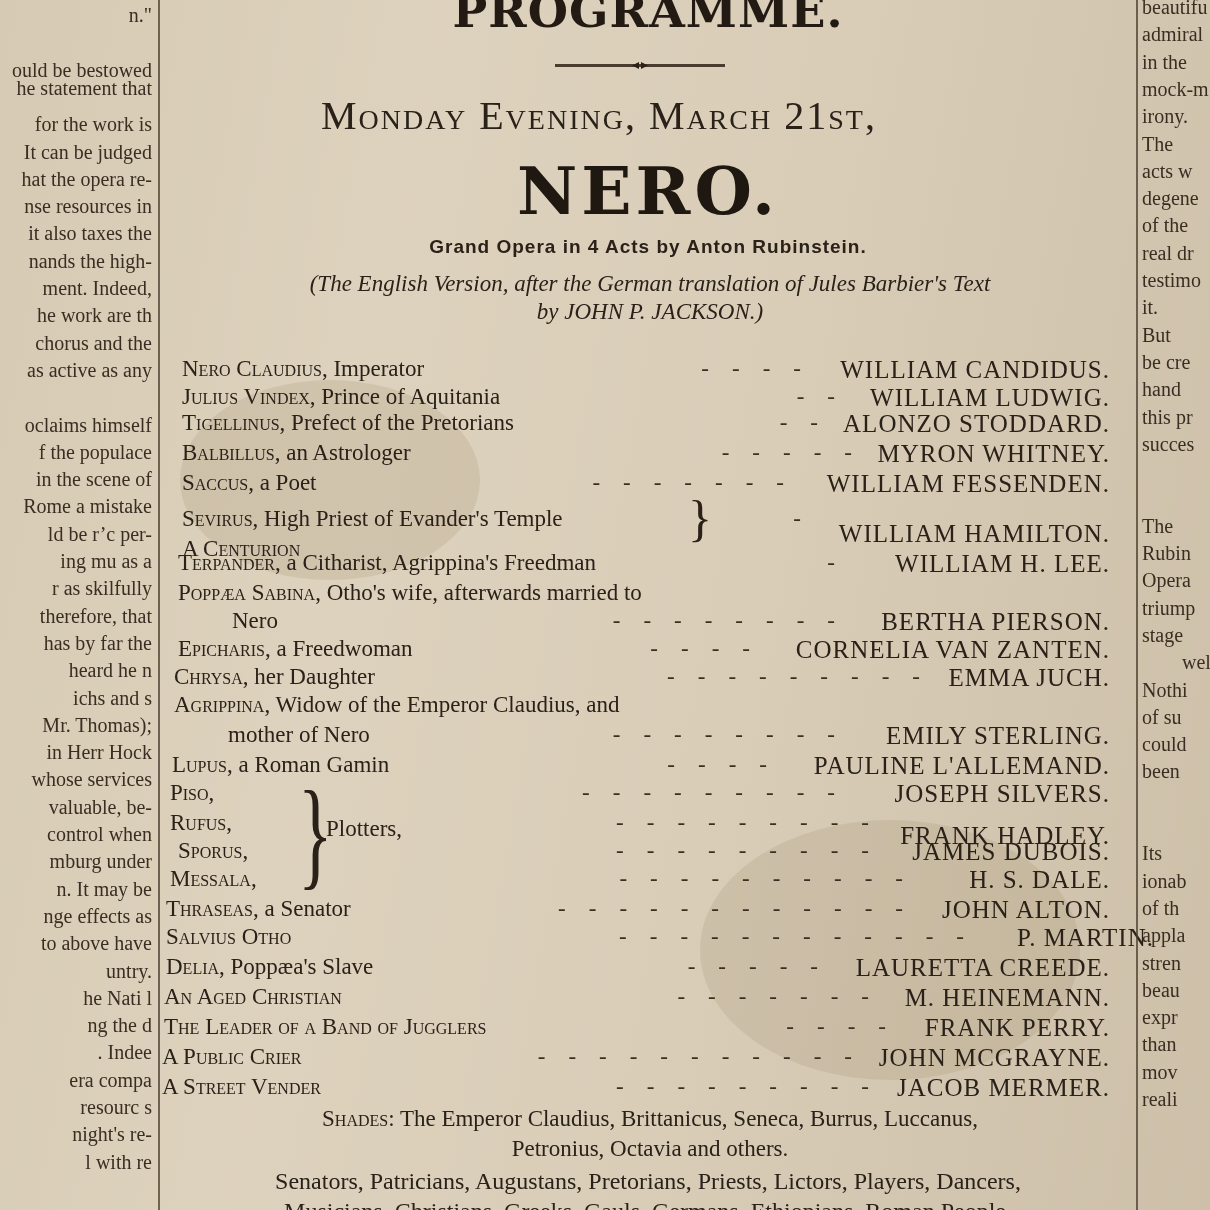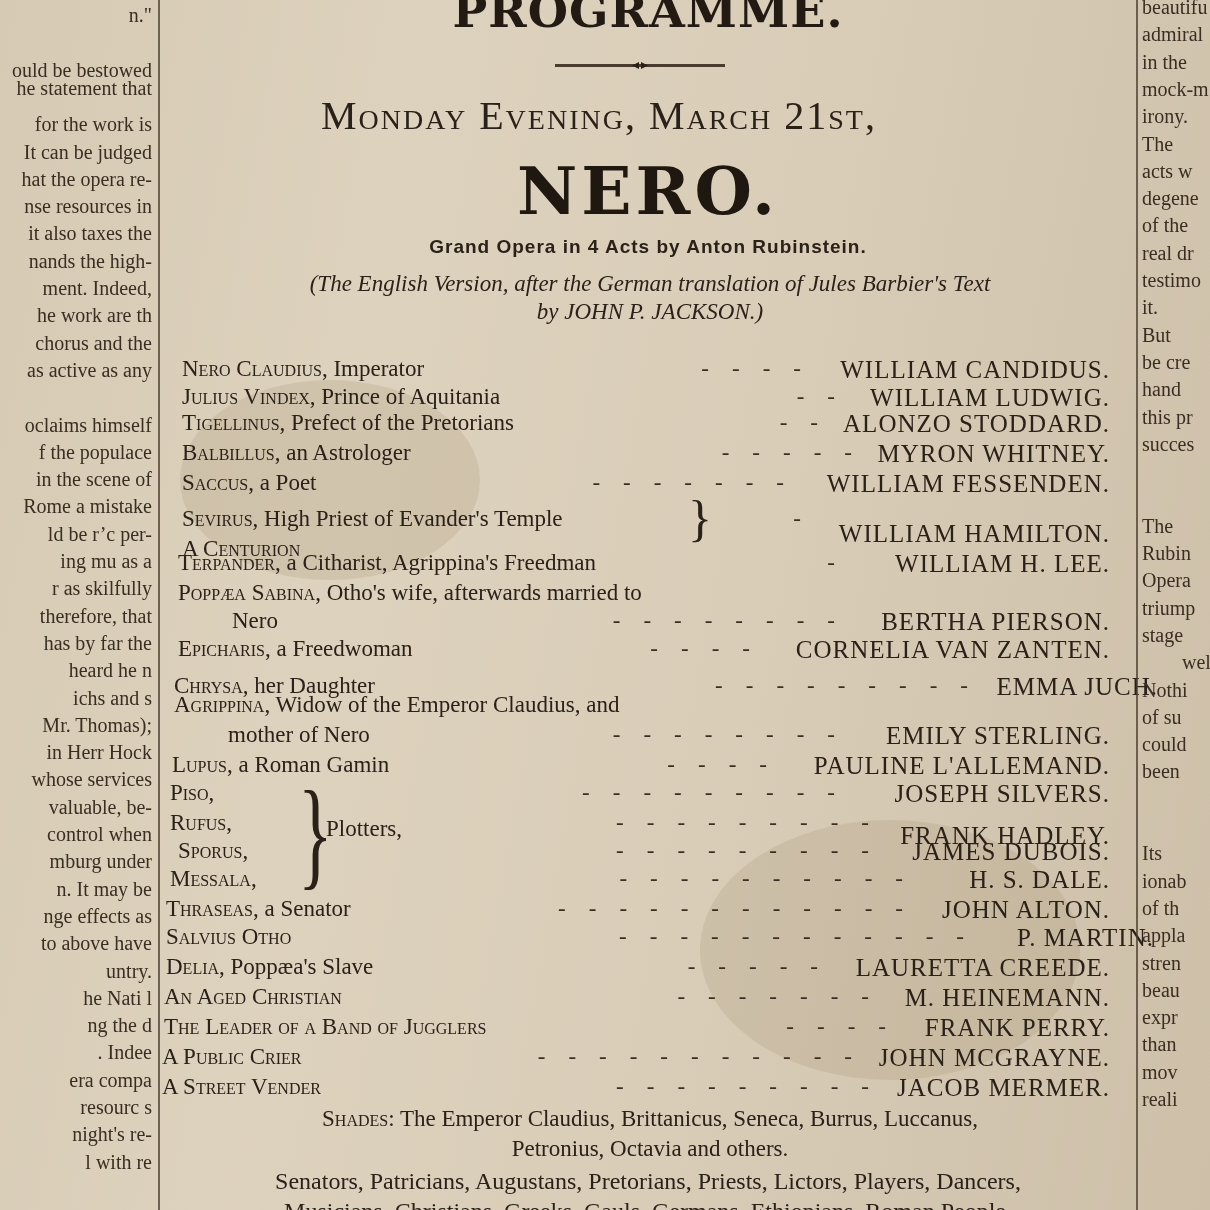--- a/index.html
+++ b/index.html
@@ -145,21 +145,21 @@
         <div class="cast-row" style="top: 268px;">
           <span class="role" style="left: 72px;"><span></span><span class="desc">Nero</span></span>
           <span class="dots" style="right: 285px; white-space: pre;">-    -    -    -    -    -    -    -</span>
           <span class="actor" style="top: 0px;">Bertha Pierson.</span>
         </div>
         <div class="cast-row" style="top: 296px;">
           <span class="role" style="left: 18px;"><span>Epicharis</span><span class="desc">, a Freedwoman</span></span>
           <span class="dots" style="right: 370px; white-space: pre;">-    -    -    -</span>
           <span class="actor" style="top: 0px;">Cornelia Van Zanten.</span>
         </div>
-        <div class="cast-row" style="top: 333px; padding-left: 48px;">
+        <div class="cast-row" style="top: 324px;">
           <span class="role" style="left: 14px;"><span>Chrysa</span><span class="desc">, her Daughter</span></span>
           <span class="dots" style="right: 200px; white-space: pre;">-    -    -    -    -    -    -    -    -</span>
           <span class="actor" style="top: 0px;">Emma Juch.</span>
         </div>
         <div class="cast-row" style="top: 352px;">
           <span class="role" style="left: 14px;"><span>Agrippina</span><span class="desc">, Widow of the Emperor Claudius, and</span></span>
         </div>
         <div class="cast-row" style="top: 382px;">
           <span class="role" style="left: 68px;"><span></span><span class="desc">mother of Nero</span></span>
           <span class="dots" style="right: 285px; white-space: pre;">-    -    -    -    -    -    -    -</span>

